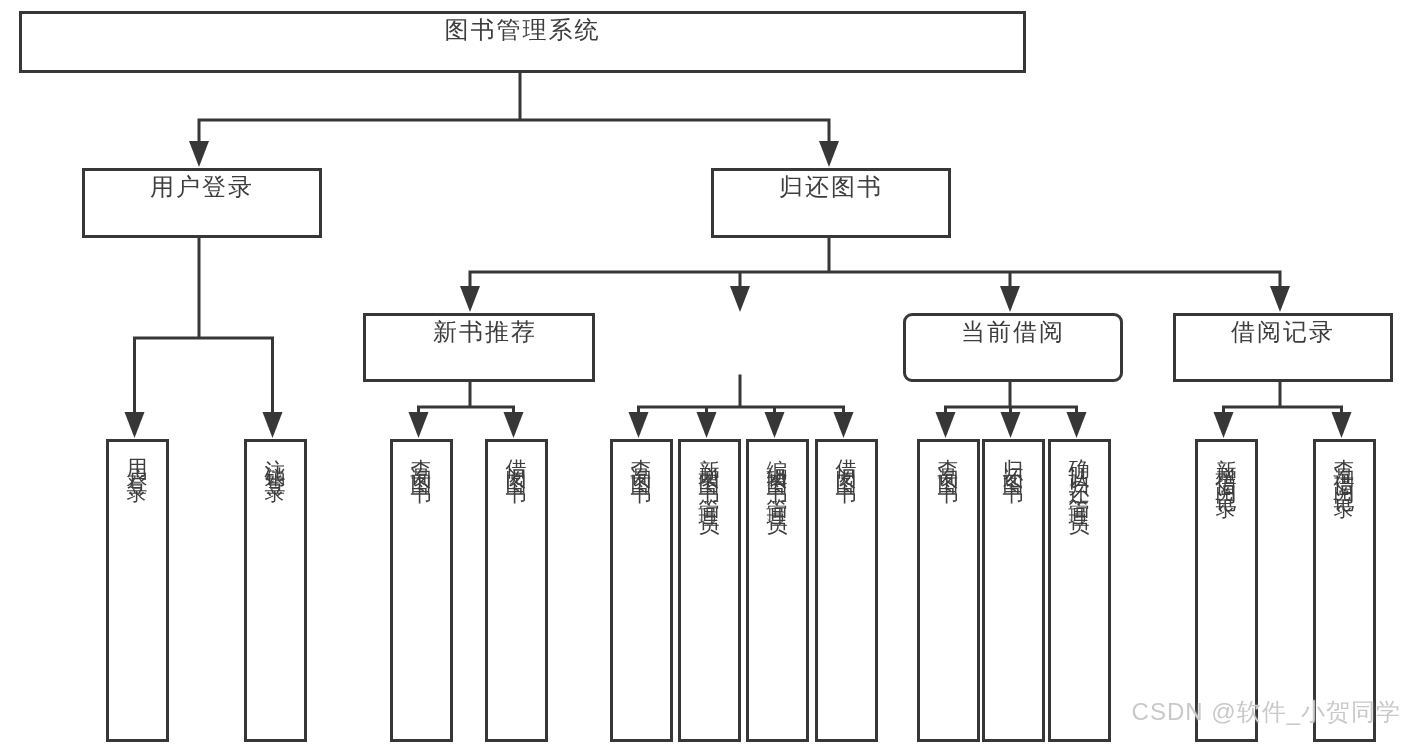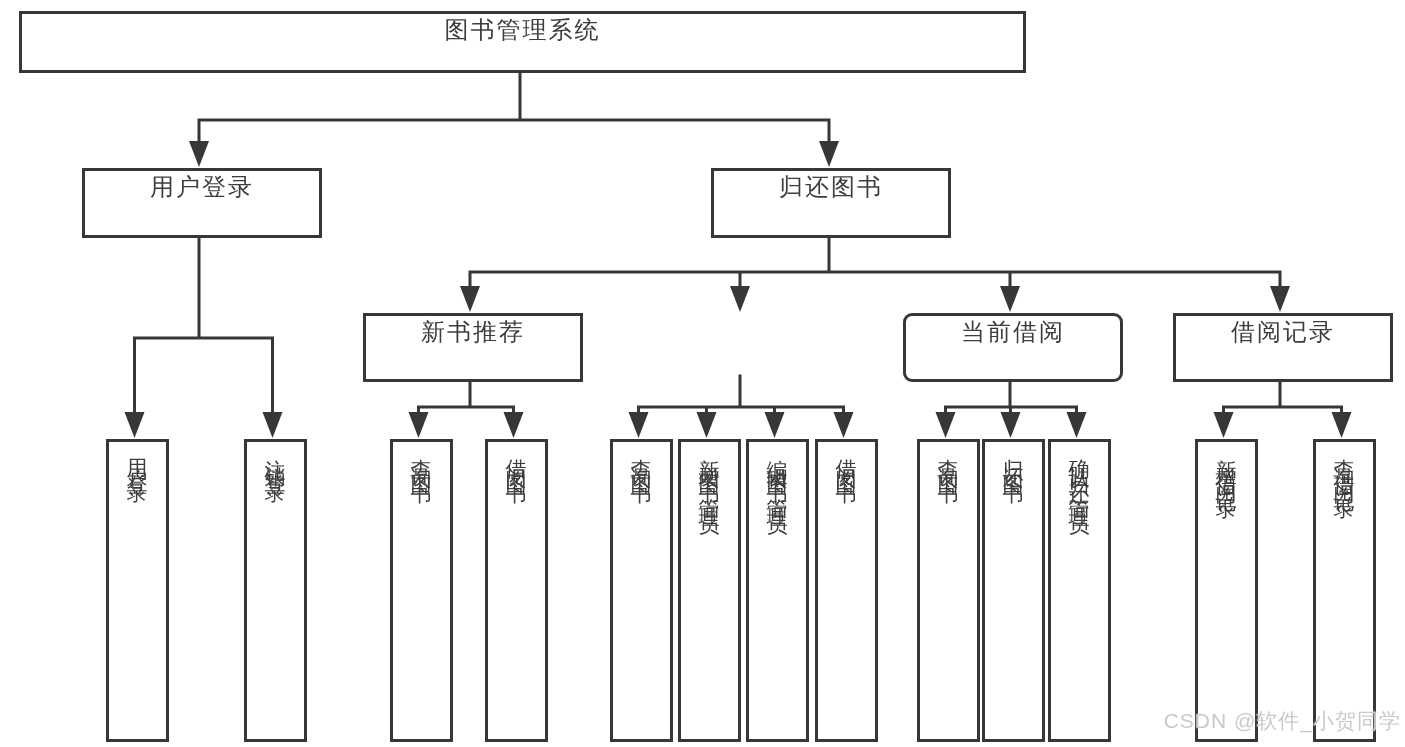--- a/index.html
+++ b/index.html
@@ -29,23 +29,23 @@
   .vtext {
     writing-mode: vertical-rl;
     text-orientation: mixed;
     font-size: 21px;
     letter-spacing: 8px;
     line-height: 1.1;
   }
   .watermark {
     position: absolute;
     right: 4px;
-    bottom: 12px;
+    bottom: 19px;
     z-index: 3;
-    font-size: 21px;
+    font-size: 24px;
     letter-spacing: 1px;
     color: var(--watermark, #c9c9c9);
     text-shadow: 0 0 2px rgba(255,255,255,0.9);
     white-space: nowrap;
   }
 </style>
 </head>
 <body>
 
 <div id="stage">
@@ -91,21 +91,21 @@
     <span class="hlabel">图书管理系统</span>
   </div>
 
   <div class="box" style="left:82px; top:168px; width:234px; height:64px;">
     <span class="hlabel">用户登录</span>
   </div>
   <div class="box" style="left:711px; top:168px; width:234px; height:64px;">
     <span class="hlabel">归还图书</span>
   </div>
 
-  <div class="box" style="left:363px; top:313px; width:214px; height:63px;">
+  <div class="box" style="left:363px; top:313px; width:214px; height:63px;padding-left:12px;">
     <span class="hlabel">新书推荐</span>
   </div>
   <div class="box" style="left:903px; top:313px; width:214px; height:63px;border-radius:9px;">
     <span class="hlabel">当前借阅</span>
   </div>
   <div class="box" style="left:1173px; top:313px; width:214px; height:63px;">
     <span class="hlabel">借阅记录</span>
   </div>
 
   <div class="box" style="left:106px; top:439px; width:57px; height:297px;">

